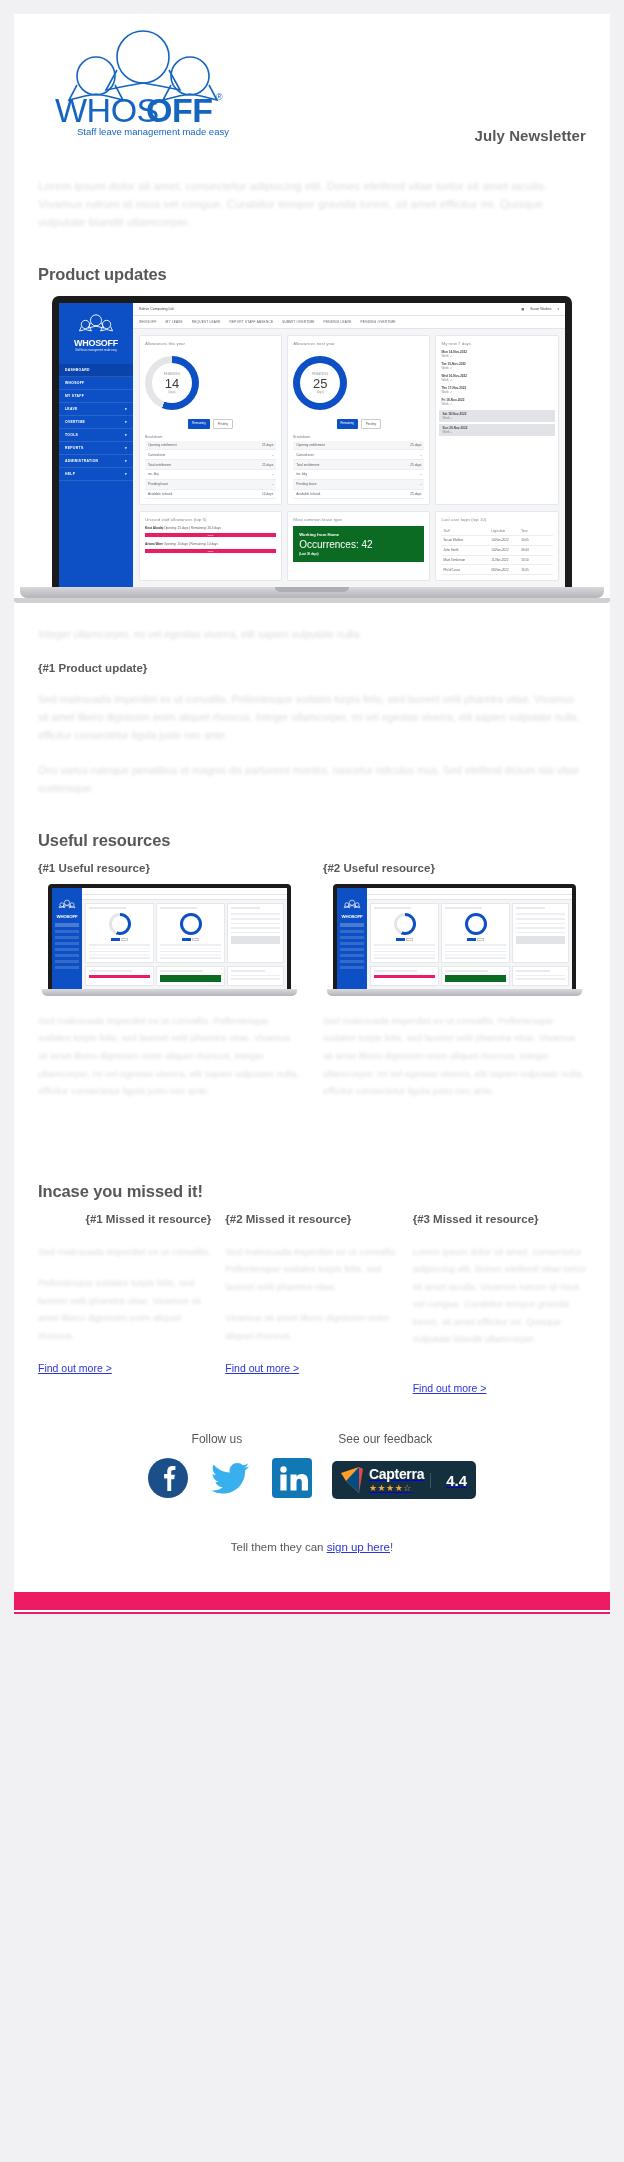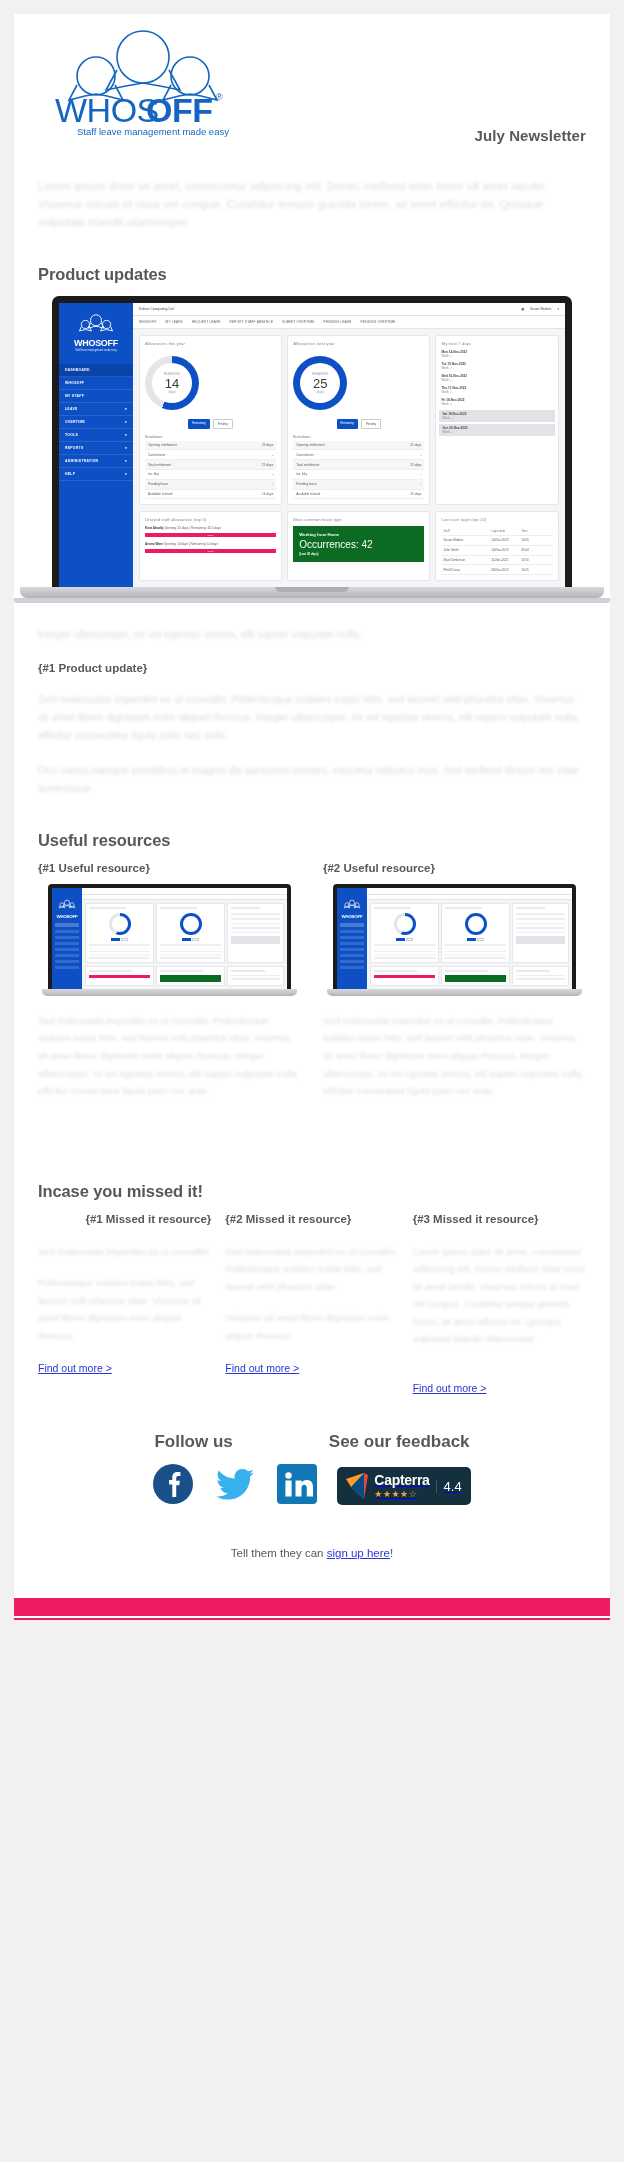--- a/index.html
+++ b/index.html
@@ -142,32 +142,32 @@
   .three-col { display:flex; gap:14px; }
   .three-col > div { flex:1; min-width:0; }
   .find-link {
     display:inline-block; font-size:10.5px; color:#2b35d6;
     text-decoration:underline; margin-top:4px;
   }
 
   
   .social-section { padding: 36px 24px 20px 24px; }
   .social-heads { display:flex; justify-content:center; gap:96px; margin-bottom:12px; }
-  .social-heads span { font-size:17px; font-weight:bold; color:#58585a; }
+  .social-heads span { font-size:12px; font-weight:normal; color:#58585a; }
   .social-row { display:flex; justify-content:center; align-items:center; gap:20px; }
   .cap-badge {
     display:flex; align-items:center; gap:6px;
     background:#14303f; border-radius:5px; padding:6px 9px;
   }
   .cap-left { display:flex; flex-direction:column; }
   .cap-name { color:#fff; font-size:14px; font-weight:bold; letter-spacing:-.3px; line-height:1; }
   .cap-stars { font-size:9px; color:#f2a33c; letter-spacing:.5px; margin-top:2px; }
   .cap-score {
-    color:#fff; font-size:13px; font-weight:normal;
-    border-left:1px solid #3d5a68; padding-left:7px; line-height:1;
+    color:#fff; font-size:15px; font-weight:bold;
+    border-left:1px solid #3d5a68; padding-left:15px; line-height:1;
   }
 
   
   .refer {
     text-align:center; font-size:11.5px; line-height:1.7;
     color:#58585a; padding: 16px 24px 34px 24px;
   }
   .refer a { color:#2b35d6; text-decoration:underline; }
 
   

